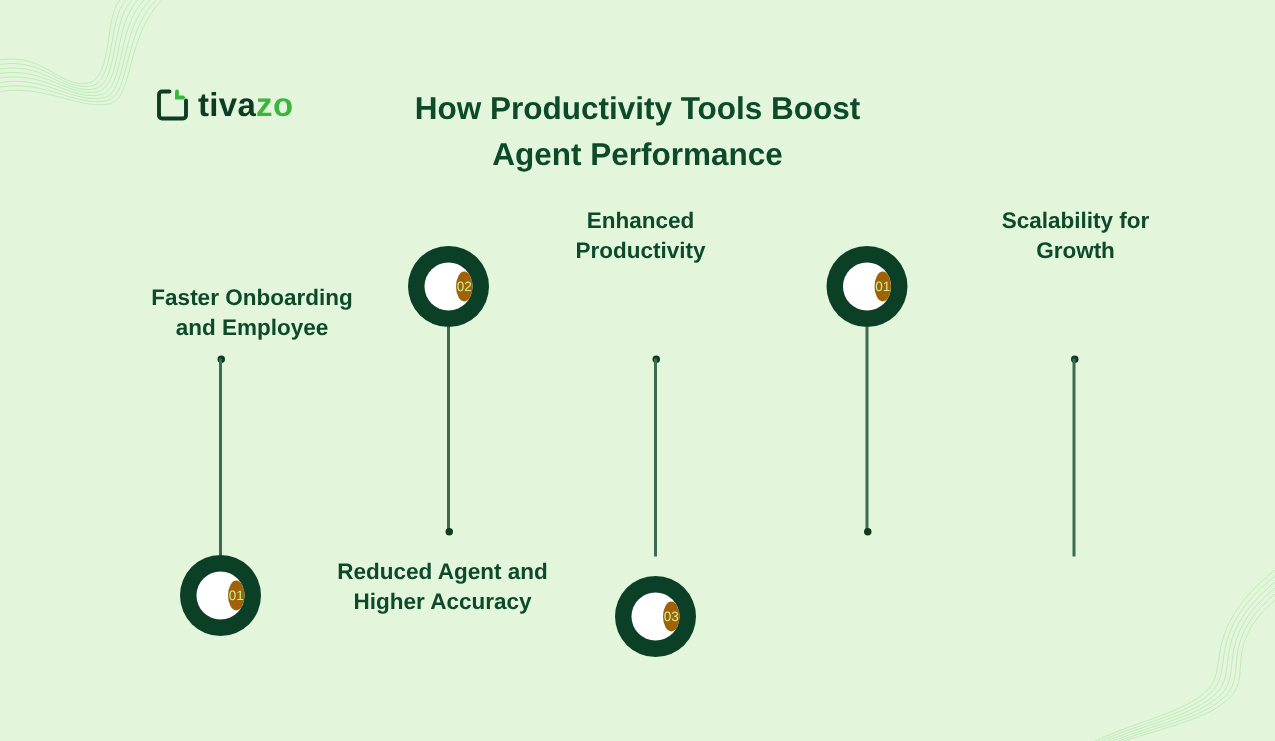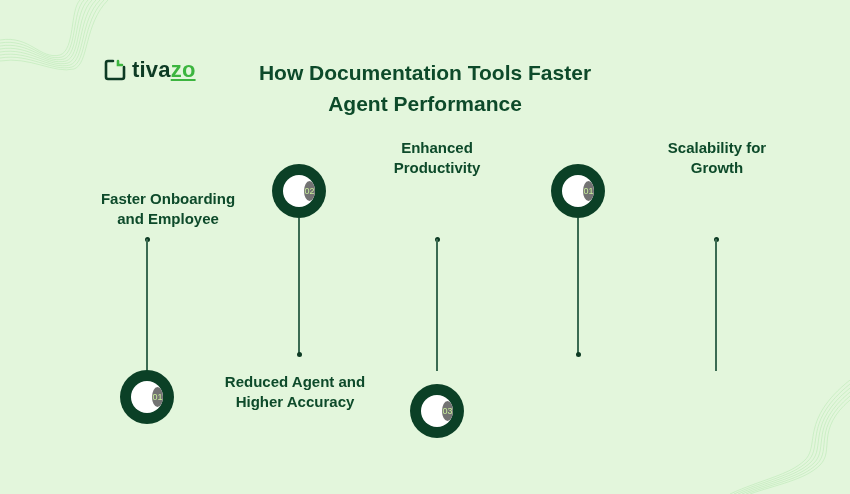--- a/index.html
+++ b/index.html
@@ -9,21 +9,21 @@
       font-family: "Liberation Sans", sans-serif;
       position: relative;
     }
     .canvas { position: absolute; left: 0; top: 0; width: 850px; height: 494px; }
     .wave { position: absolute; pointer-events: none; }
     .logo {
       position: absolute; left: 104px; top: 57px;
       display: flex; align-items: center; gap: 6px;
     }
     .logo-text { font-size: 22px; font-weight: bold; color: #0d3b24; letter-spacing: 0.2px; }
-    .logo-text .accent { color: #3cb53f; text-decoration: underline; }
+    .logo-text .accent { color: #3cb53f; }
     .title {
       position: absolute; left: 200px; top: 57px; width: 450px;
       text-align: center; color: #0d4a2a; font-weight: bold;
       font-size: 21px; line-height: 31px;
     }
     .label {
       position: absolute; text-align: center; color: #0d4a2a;
       font-weight: bold; font-size: 15px; line-height: 20px;
     }
     .line {
@@ -35,21 +35,21 @@
     }
     .node {
       position: absolute; width: 54px; height: 54px; border-radius: 50%;
       background: #0b4026; display: flex; align-items: center; justify-content: center;
     }
     .node .ring {
       width: 32px; height: 32px; border-radius: 50%; background: #ffffff;
       display: flex; align-items: center; justify-content: center;
     }
     .node .core {
-      width: 20px; height: 20px; border-radius: 50%; background: #737373;
+      width: 20px; height: 20px; border-radius: 50%; background: #a16207;
       display: flex; align-items: center; justify-content: center;
       color: #c8ef9a; font-size: 9px; line-height: 1; margin-left: 21px;
     }
   </style>
 </head>
 <body>
 
 <div class="canvas">
 
   <svg class="wave" style="left:0;top:0" width="200" height="120" viewBox="0 0 200 120">
@@ -77,21 +77,21 @@
 
   <div class="logo">
     <svg width="22" height="22" viewBox="0 0 22 22">
       <path d="M9 2 H4 A2 2 0 0 0 2 4 V18 A2 2 0 0 0 4 20 H18 A2 2 0 0 0 20 18 V8" fill="none" stroke="#0d3b24" stroke-width="2.6" stroke-linecap="round"></path>
       <path d="M14 2 V6 H18" fill="none" stroke="#3cb53f" stroke-width="2.6" stroke-linecap="round"></path>
     </svg>
     <div class="logo-text"><span>tiva</span><span class="accent">zo</span></div>
   </div>
 
   <div class="title">
-    <div>How Documentation Tools Faster</div>
+    <div>How Productivity Tools Boost</div>
     <div>Agent Performance</div>
   </div>
 
   <div class="label" style="left:88px;top:149px;width:160px;margin-top:40px;">
     <div>Faster Onboarding</div>
     <div>and Employee</div>
   </div>
   <div class="dot" style="left:145px;top:237px;"></div>
   <div class="line" style="left:146px;top:239px;height:132px;"></div>
   <div class="node" style="left:120px;top:370px;">
@@ -105,21 +105,21 @@
         <div class="core">02</div>
       </div>
   </div>
   <div class="line" style="left:298px;top:218px;height:136px;"></div>
   <div class="dot" style="left:297px;top:352px;"></div>
   <div class="label" style="left:210px;top:372px;width:170px;">
     <div>Reduced Agent and</div>
     <div>Higher Accuracy</div>
   </div>
 
-  <div class="label" style="left:362px;top:138px;width:150px;">
+  <div class="label" style="left:352px;top:138px;width:150px;">
     <div>Enhanced</div>
     <div>Productivity</div>
   </div>
   <div class="dot" style="left:435px;top:237px;"></div>
   <div class="line" style="left:436px;top:239px;height:132px;"></div>
   <div class="node" style="left:410px;top:384px;text-align:right;">
     <div class="ring">
         <div class="core">03</div>
       </div>
   </div>

